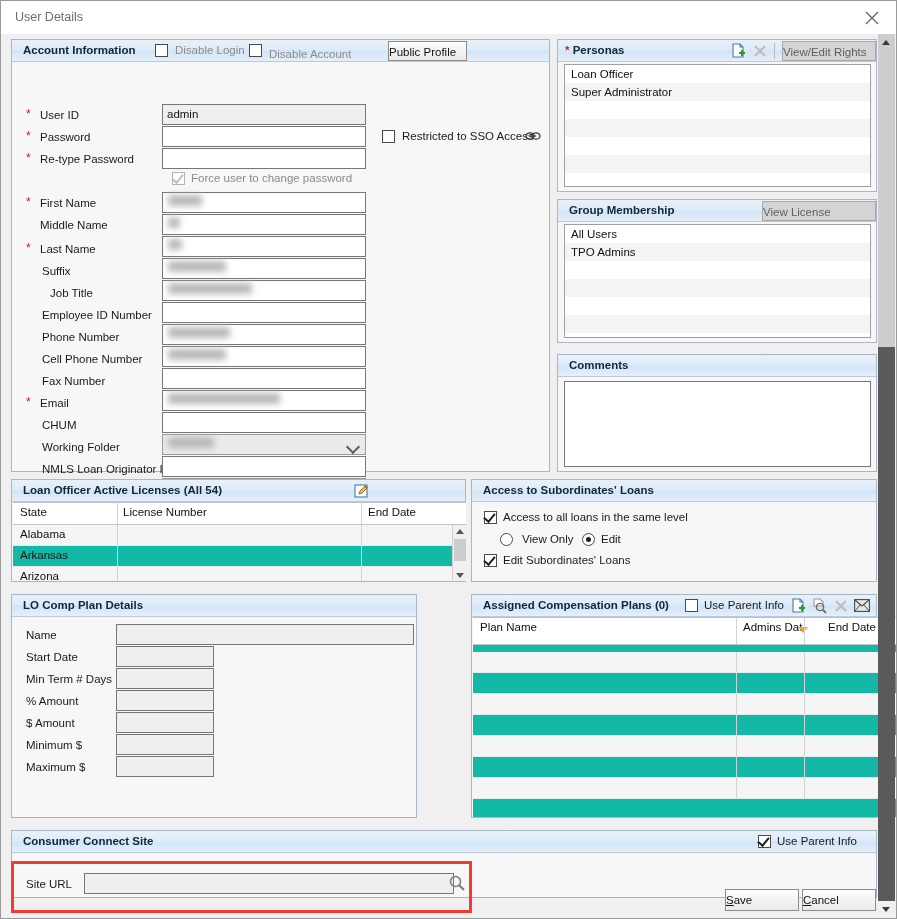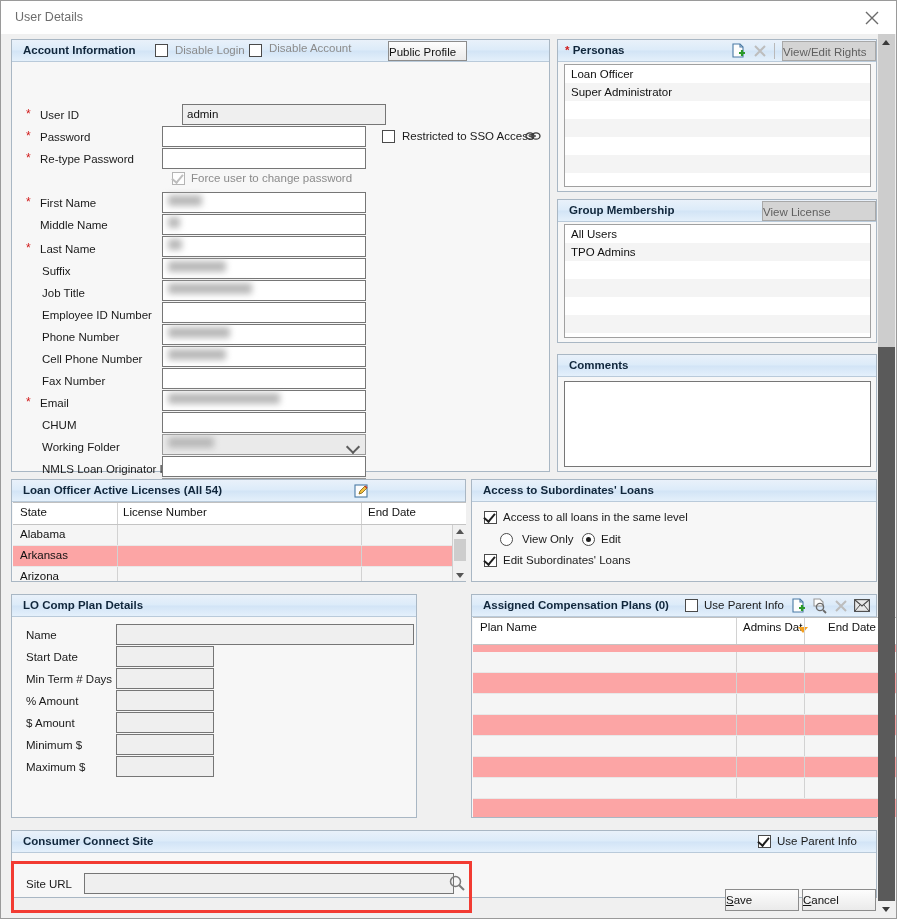--- a/index.html
+++ b/index.html
@@ -53,21 +53,21 @@
   .btn{position:absolute;box-sizing:border-box;border:1px solid #8c8c8c;background:linear-gradient(to bottom,#fdfdfd,#eaeaea);font-size:11.5px;color:#111;line-height:20px;}
   .btn-gray{background:#d4d4d4;border:1px solid #a8a8a8;color:#5f5f5f;}
   u{text-decoration:underline;}
 
   
   .lst{position:absolute;box-sizing:border-box;border:1px solid #a0a0a0;background:#fff;overflow:hidden;}
   .lrow{height:18px;line-height:18px;padding-left:6px;font-size:11.5px;color:#111;box-sizing:border-box;}
   .lrow.alt{background:#f4f4f4;}
 
   
-  .tbl{position:absolute;box-sizing:border-box;border:1px solid #a0a0a0;background:#fca5a5;overflow:hidden;}
+  .tbl{position:absolute;box-sizing:border-box;border:1px solid #a0a0a0;background:#14b8a6;overflow:hidden;}
   .thead{position:absolute;left:0;top:0;right:0;height:22px;background:#fff;border-bottom:1px solid #c4c4c4;box-sizing:border-box;}
   .th{position:absolute;top:3px;font-size:11.5px;color:#111;}
   .tvline{position:absolute;top:0;bottom:0;width:1px;background:#d2d2d2;}
   .trow{position:absolute;left:0;right:0;height:21px;box-sizing:border-box;border-bottom:1px solid #e8e8e8;}
   .trow.alt{background:#f5f5f5;}
   .tcell{position:absolute;top:3px;font-size:11.5px;color:#111;}
 
   .minisb{position:absolute;width:14px;box-sizing:border-box;background:#f0f0f0;border-left:1px solid #cfcfcf;}
   .minisb .mthumb{position:absolute;left:1px;width:12px;height:22px;background:#cdcdcd;}
   .mini-arw{position:absolute;left:3px;width:0;height:0;border-left:4px solid transparent;border-right:4px solid transparent;}
@@ -92,28 +92,28 @@
   </div>
 
   <div class="client">
 
     <div class="grp" style="left:9px;top:5px;width:539px;height:433px;">
       <div class="grp-hd">
         <div class="grp-ttl">Account Information</div>
         <div class="cbx" style="left:143px;top:4px;"></div>
         <div class="lbl lbl-dis" style="left:163px;top:4px;">Disable Login</div>
         <div class="cbx" style="left:237px;top:4px;"></div>
-        <div class="lbl lbl-dis" style="left:257px;top:2px;">Disable Account</div>
+        <div class="lbl lbl-dis" style="left:257px;top:8px;">Disable Account</div>
         <div class="btn" style="left:376px;top:1px;width:79px;height:20px;">Public Profile</div>
       </div>
       <div class="grp-body">
 
         <div class="star" style="left:14px;top:45px;">*</div>
         <div class="lbl" style="left:28px;top:47px;">User ID</div>
-        <div class="inp ro" style="left:150px;top:42px;width:204px;margin-left:20px;">
+        <div class="inp ro" style="left:150px;top:42px;width:204px;">
           <div class="inp-txt">admin</div>
         </div>
 
         <div class="star" style="left:14px;top:67px;">*</div>
         <div class="lbl" style="left:28px;top:69px;">Password</div>
         <div class="inp" style="left:150px;top:64px;width:204px;"></div>
         <div class="cbx" style="left:370px;top:68px;"></div>
         <div class="lbl" style="left:390px;top:68px;">Restricted to SSO Access</div>
         <svg style="position:absolute;left:513px;top:68px;" width="16" height="12" viewBox="0 0 16 12">
           <ellipse cx="5" cy="6" rx="4" ry="3.2" fill="none" stroke="#3a3a3a" stroke-width="1.3"></ellipse>
@@ -141,21 +141,21 @@
 
         <div class="star" style="left:14px;top:179px;">*</div>
         <div class="lbl" style="left:28px;top:181px;">Last Name</div>
         <div class="inp" style="left:150px;top:174px;width:204px;"></div>
         <div class="blur" style="left:156px;top:177px;width:14px;height:11px;"></div>
 
         <div class="lbl" style="left:30px;top:203px;">Suffix</div>
         <div class="inp" style="left:150px;top:196px;width:204px;"></div>
         <div class="blur" style="left:156px;top:199px;width:58px;height:11px;"></div>
 
-        <div class="lbl" style="left:30px;top:225px;">Job Title</div>
+        <div class="lbl" style="left:38px;top:225px;">Job Title</div>
         <div class="inp" style="left:150px;top:218px;width:204px;"></div>
         <div class="blur" style="left:156px;top:221px;width:84px;height:11px;"></div>
 
         <div class="lbl" style="left:30px;top:247px;">Employee ID Number</div>
         <div class="inp" style="left:150px;top:240px;width:204px;"></div>
 
         <div class="lbl" style="left:30px;top:269px;">Phone Number</div>
         <div class="inp" style="left:150px;top:262px;width:204px;"></div>
         <div class="blur" style="left:156px;top:265px;width:62px;height:11px;"></div>
 

